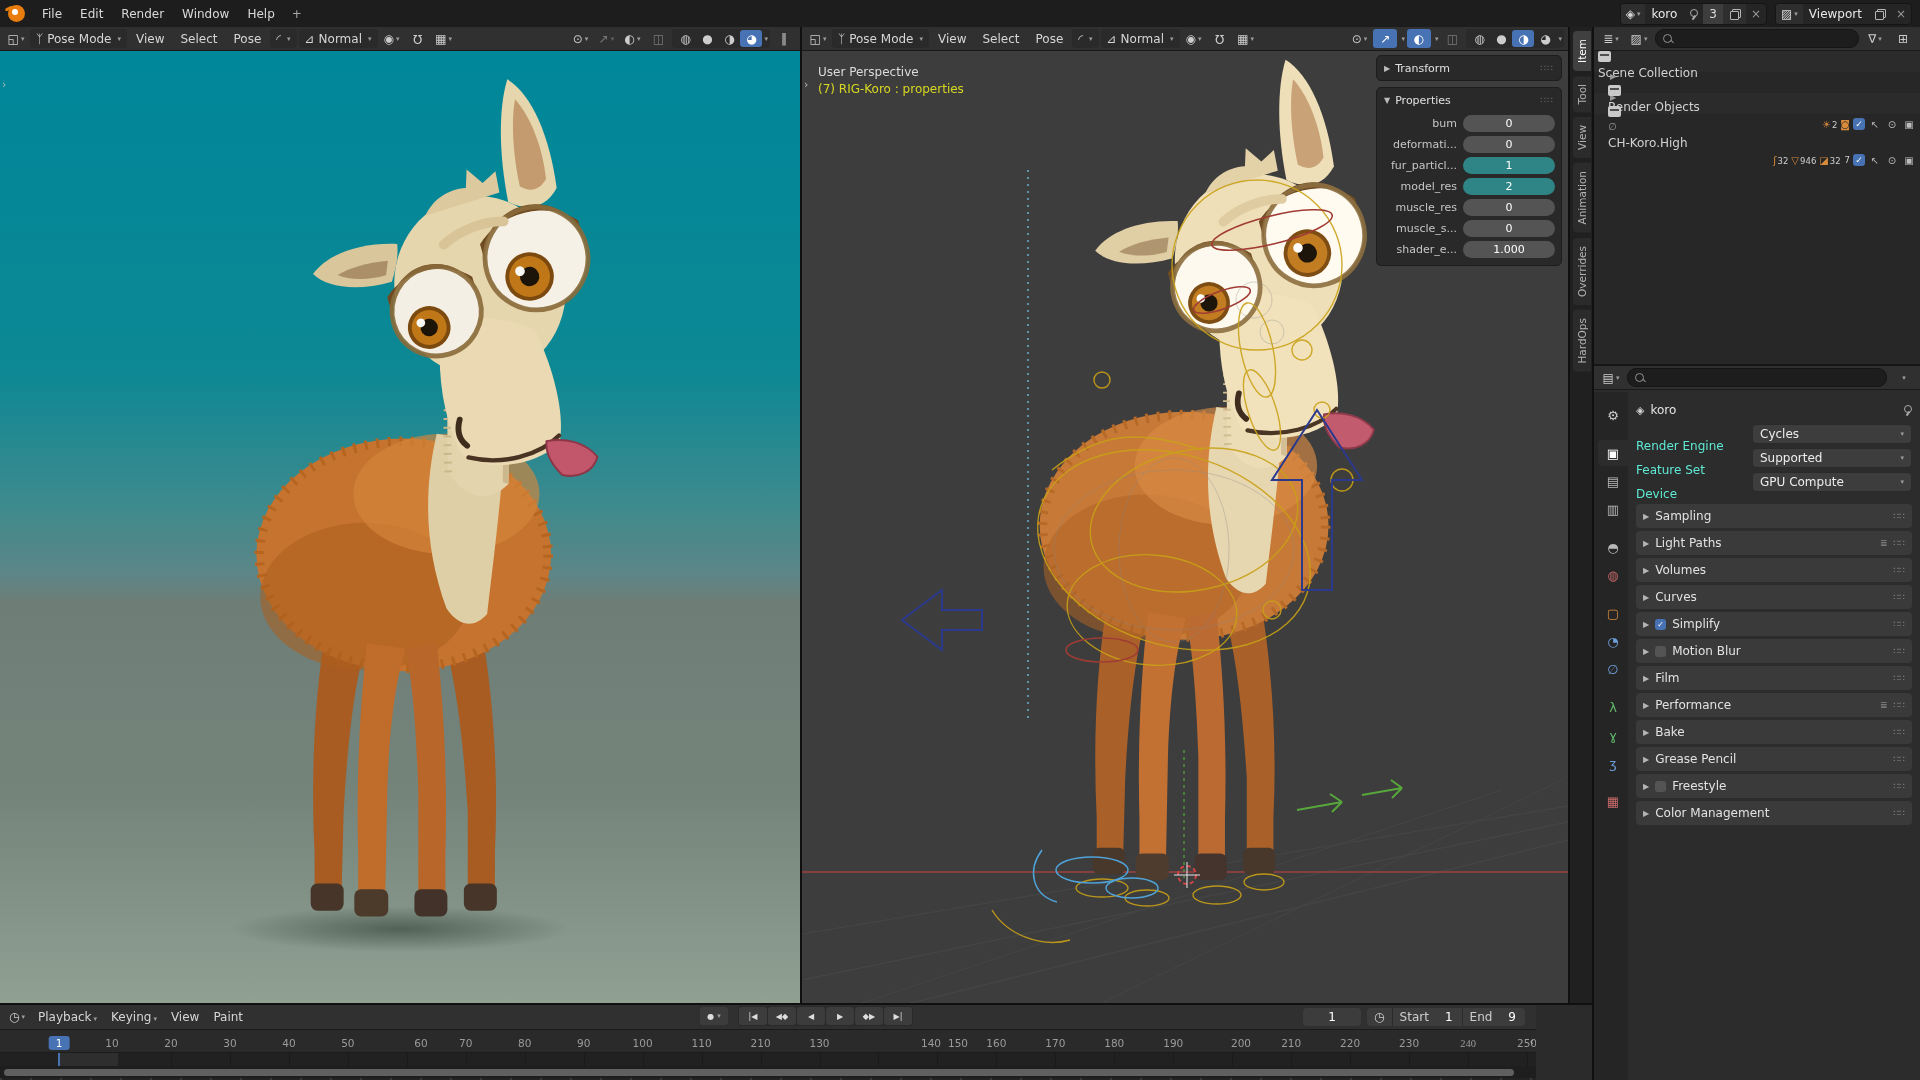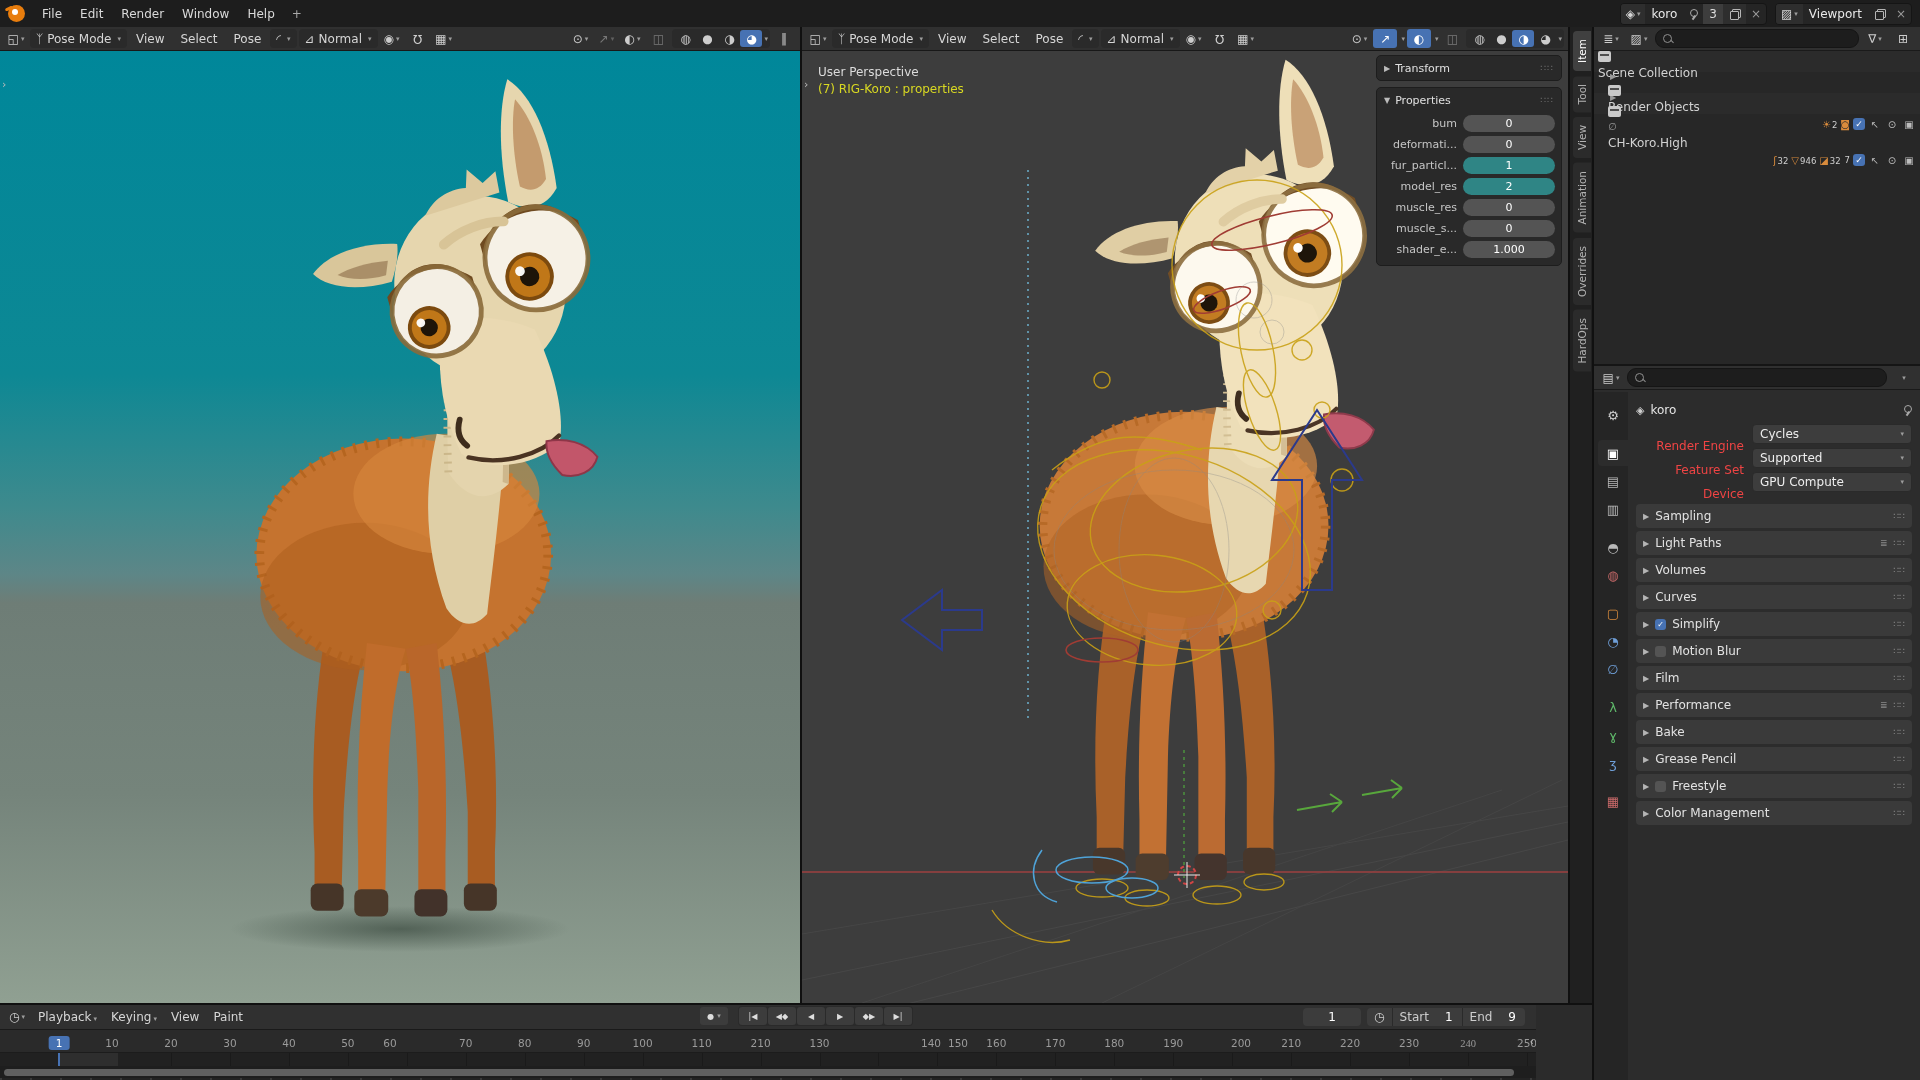--- a/index.html
+++ b/index.html
@@ -94,21 +94,21 @@
   
   .props{position:absolute;left:0;top:337px;width:100%;bottom:0;background:#2c2c2c;border-top:2px solid #151515;}
   .ptabs{position:absolute;left:0;top:26px;width:34px;bottom:0;background:#252525;display:flex;flex-direction:column;align-items:stretch;padding-top:10px;gap:2px;}
   .ptab{height:26px;display:flex;align-items:center;justify-content:center;font-size:13px;color:#b9b9b9;border-radius:4px 0 0 4px;margin-left:4px;}
   .ptab.active{background:#2c2c2c;color:#fff;}
   .ptab.gap{height:8px;}
   .pcontent{position:absolute;left:34px;top:26px;right:0;bottom:0;padding:6px 8px;box-sizing:border-box;}
   .crumb{display:flex;align-items:center;gap:6px;height:24px;color:#e4e4e4;}
   .scene-ic{color:#cfcfcf;font-size:11px;}
   .pfield{display:flex;align-items:center;height:24px;gap:8px;}
-  .pf-label{width:108px;text-align:right;color:#ef4444;white-space:nowrap;margin-top:23px;}
+  .pf-label{width:108px;text-align:left;color:#5eead4;white-space:nowrap;margin-top:23px;}
   .pf-val{flex:1;height:18px;background:#3d3d3d;border:1px solid #2a2a2a;border-radius:4px;display:flex;align-items:center;padding:0 7px;color:#ededed;}
   .pf-val .dd{margin-left:auto;}
   .panel-list{margin-top:10px;display:flex;flex-direction:column;gap:3px;}
   .panel{height:24px;background:#3a3a3a;border-radius:4px;display:flex;align-items:center;padding:0 7px;gap:6px;color:#e2e2e2;}
   .panel .car{font-size:8px;color:#b5b5b5;}
   .panel .right{margin-left:auto;display:flex;align-items:center;gap:7px;color:#8b8b8b;font-size:9px;}
   .mini-cb{width:11px;height:11px;border-radius:3px;background:#4772b3;color:#fff;font-size:8px;display:none;align-items:center;justify-content:center;}
   .panel.has-cb .mini-cb{display:flex;}
   .panel.cb-off .mini-cb{background:#545454;color:transparent;}
   .menu-ic{display:none;letter-spacing:-1px;}
@@ -726,21 +726,21 @@
         </span>
       </span>
     </div>
     <div class="ruler" id="ruler">
         <span class="tick-label current" style="left: 59px;">1</span>
         <span class="tick-label" style="left: 112.059px;">10</span>
         <span class="tick-label" style="left: 171.014px;">20</span>
         <span class="tick-label" style="left: 229.97px;">30</span>
         <span class="tick-label" style="left: 288.924px;">40</span>
         <span class="tick-label" style="left: 347.88px;">50</span>
-        <span class="tick-label" style="left: 390px;">60</span>
+        <span class="tick-label" style="left: 421px;">60</span>
         <span class="tick-label" style="left: 465.789px;">70</span>
         <span class="tick-label" style="left: 524.745px;">80</span>
         <span class="tick-label" style="left: 583.699px;">90</span>
         <span class="tick-label" style="left: 642.654px;">100</span>
         <span class="tick-label" style="left: 701.61px;">110</span>
         <span class="tick-label" style="left: 760.564px;">210</span>
         <span class="tick-label" style="left: 819.519px;">130</span>
         <span class="tick-label" style="left: 931px; text-align: center;">140</span>
         <span class="tick-label" style="left: 958px;">150</span>
         <span class="tick-label" style="left: 996.385px;">160</span>

